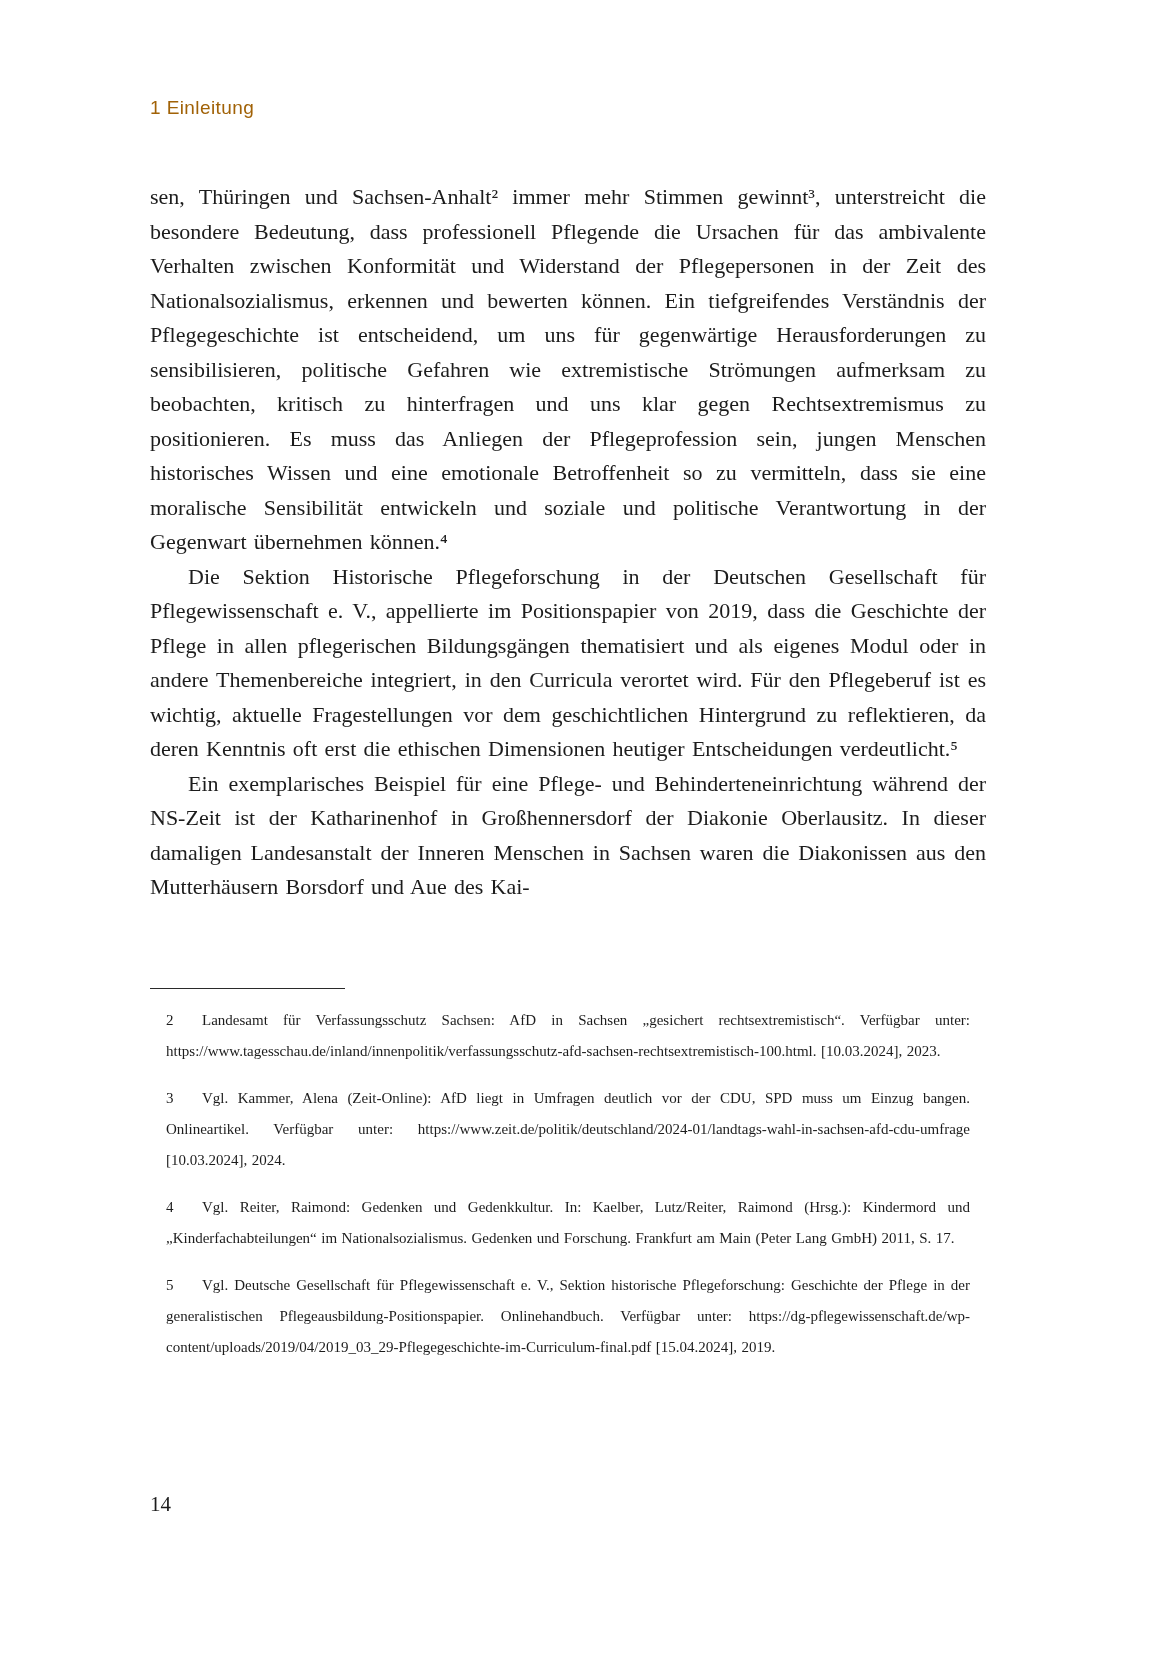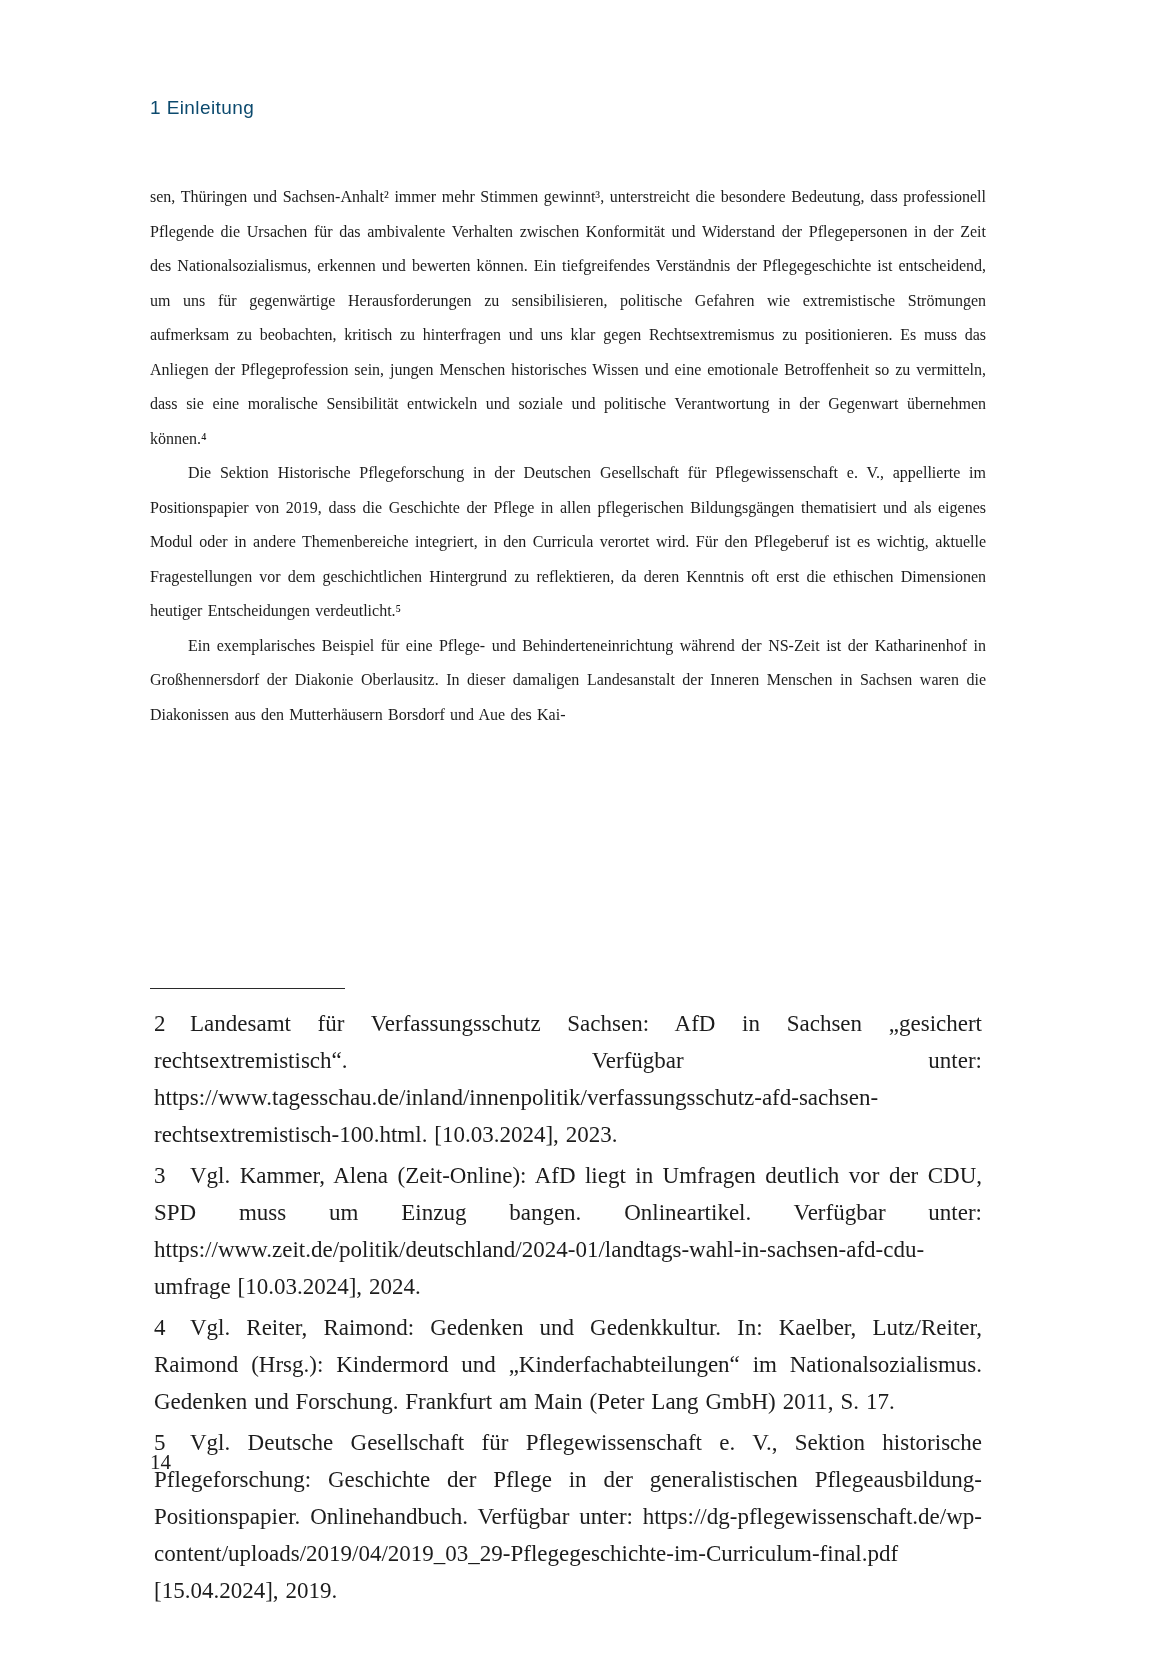--- a/index.html
+++ b/index.html
@@ -17,31 +17,31 @@
     overflow: hidden;
   }
   .running-header {
     position: absolute;
     left: 150px;
     top: 97px;
     font-family: "Liberation Sans", sans-serif;
     font-weight: 300;
     font-size: 19px;
     letter-spacing: 0.4px;
-    color: #0c4a6e;
+    color: #a16207;
   }
   .body-text {
     position: absolute;
     left: 150px;
     top: 180px;
     width: 836px;
   }
   .para {
     margin: 0;
-    font-size: 16px;
+    font-size: 22px;
     line-height: 34.5px;
     text-align: justify;
     word-spacing: 0.08em;
     hyphens: auto;
   }
   .para.indent {
     text-indent: 38px;
     font-family: Liberation Serif, serif;
   }
   .footnotes-section {
@@ -50,35 +50,35 @@
     top: 988px;
     width: 836px;
   }
   .footnote-rule {
     width: 195px;
     border: none;
     border-top: 1.5px solid #2a2a2a;
     margin: 0 0 16px 0;
   }
   .footnote {
-    margin: 4px;
-    font-size: 23px;
-    line-height: 37px;
+    margin: 16px;
+    font-size: 15px;
+    line-height: 31px;
     text-align: justify;
     word-spacing: 0.05em;
     hyphens: auto;
   }
   .fn-num {
     display: inline-block;
     min-width: 36px;
   }
   .page-number {
     position: absolute;
     left: 150px;
-    top: 1450px;
+    top: 1492px;
     font-size: 21px;
     color: #1c1c1c;
   }
 </style>
 </head>
 <body>
 
 <div class="page">
 
   <div class="running-header">1 Einleitung</div>

